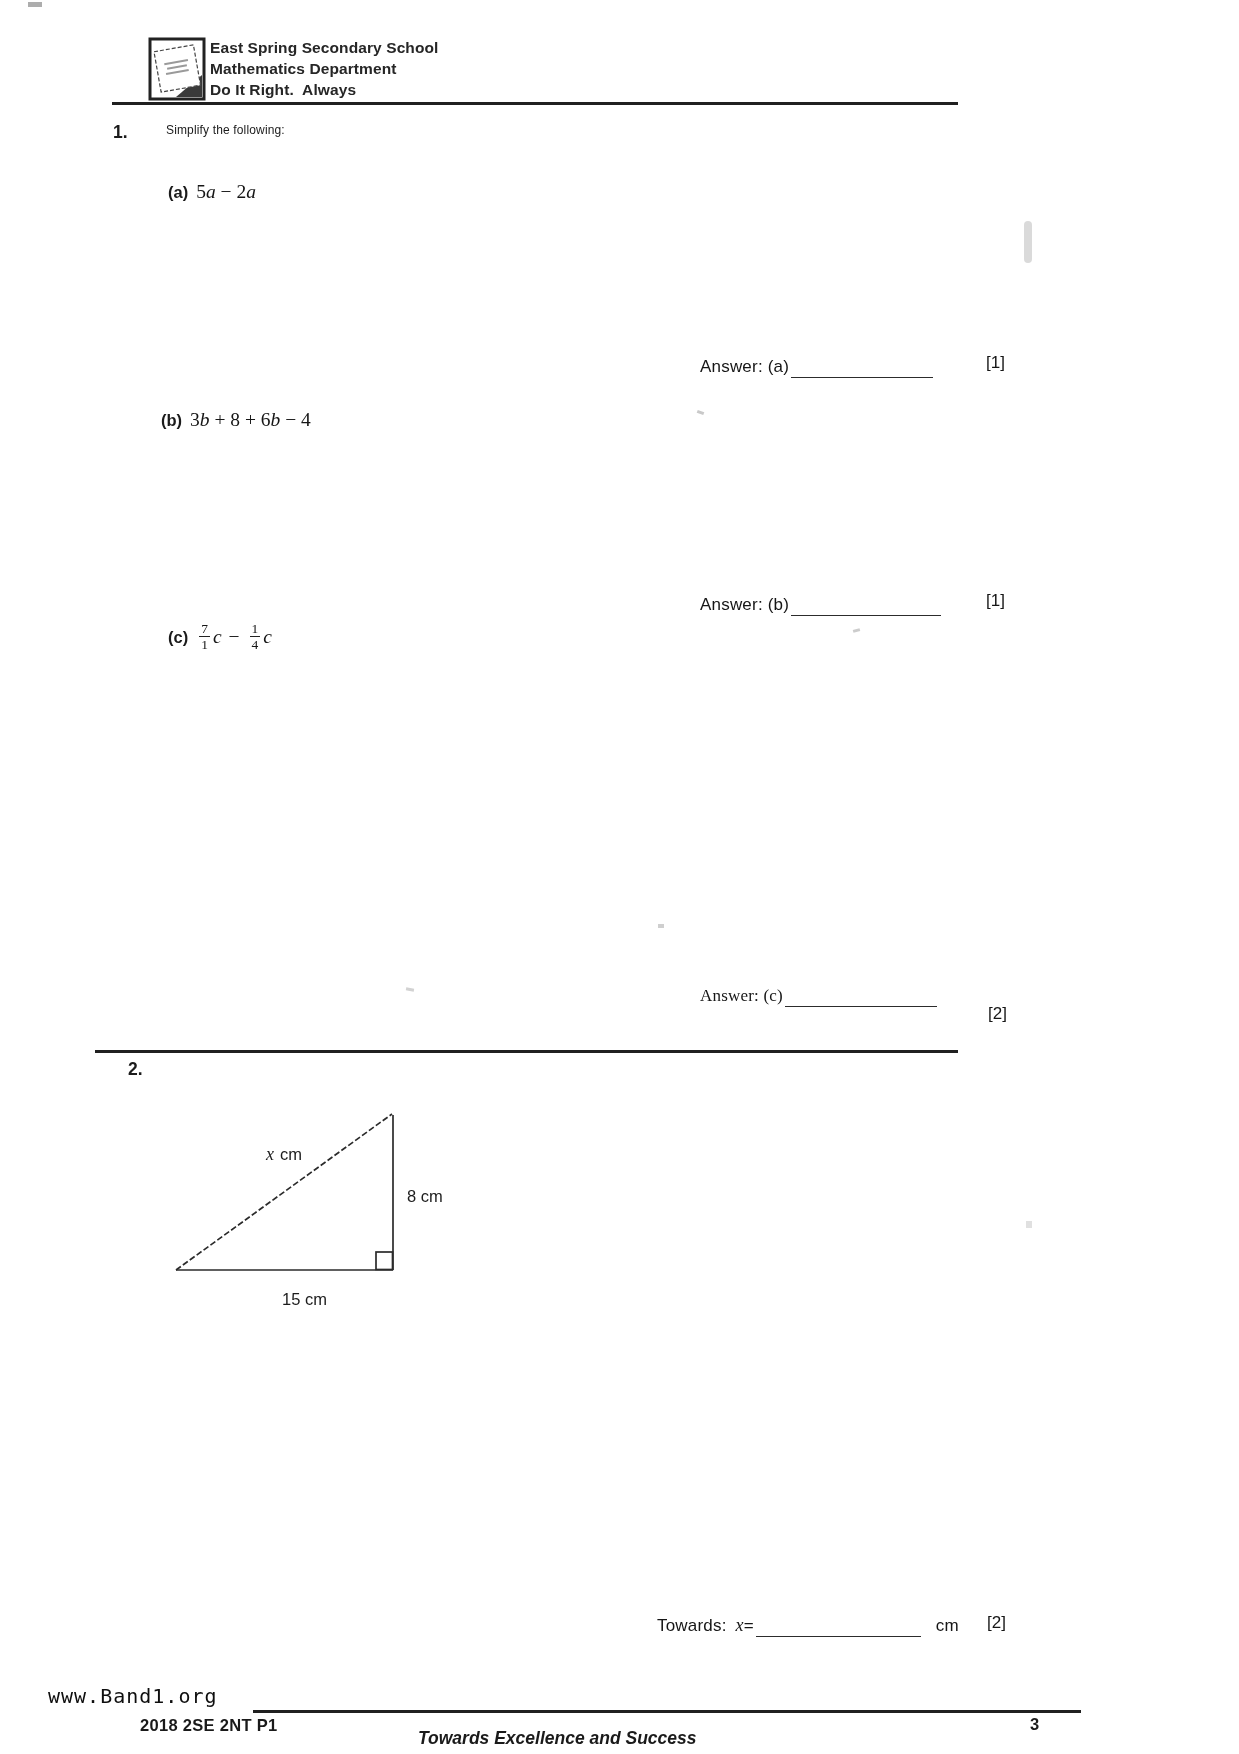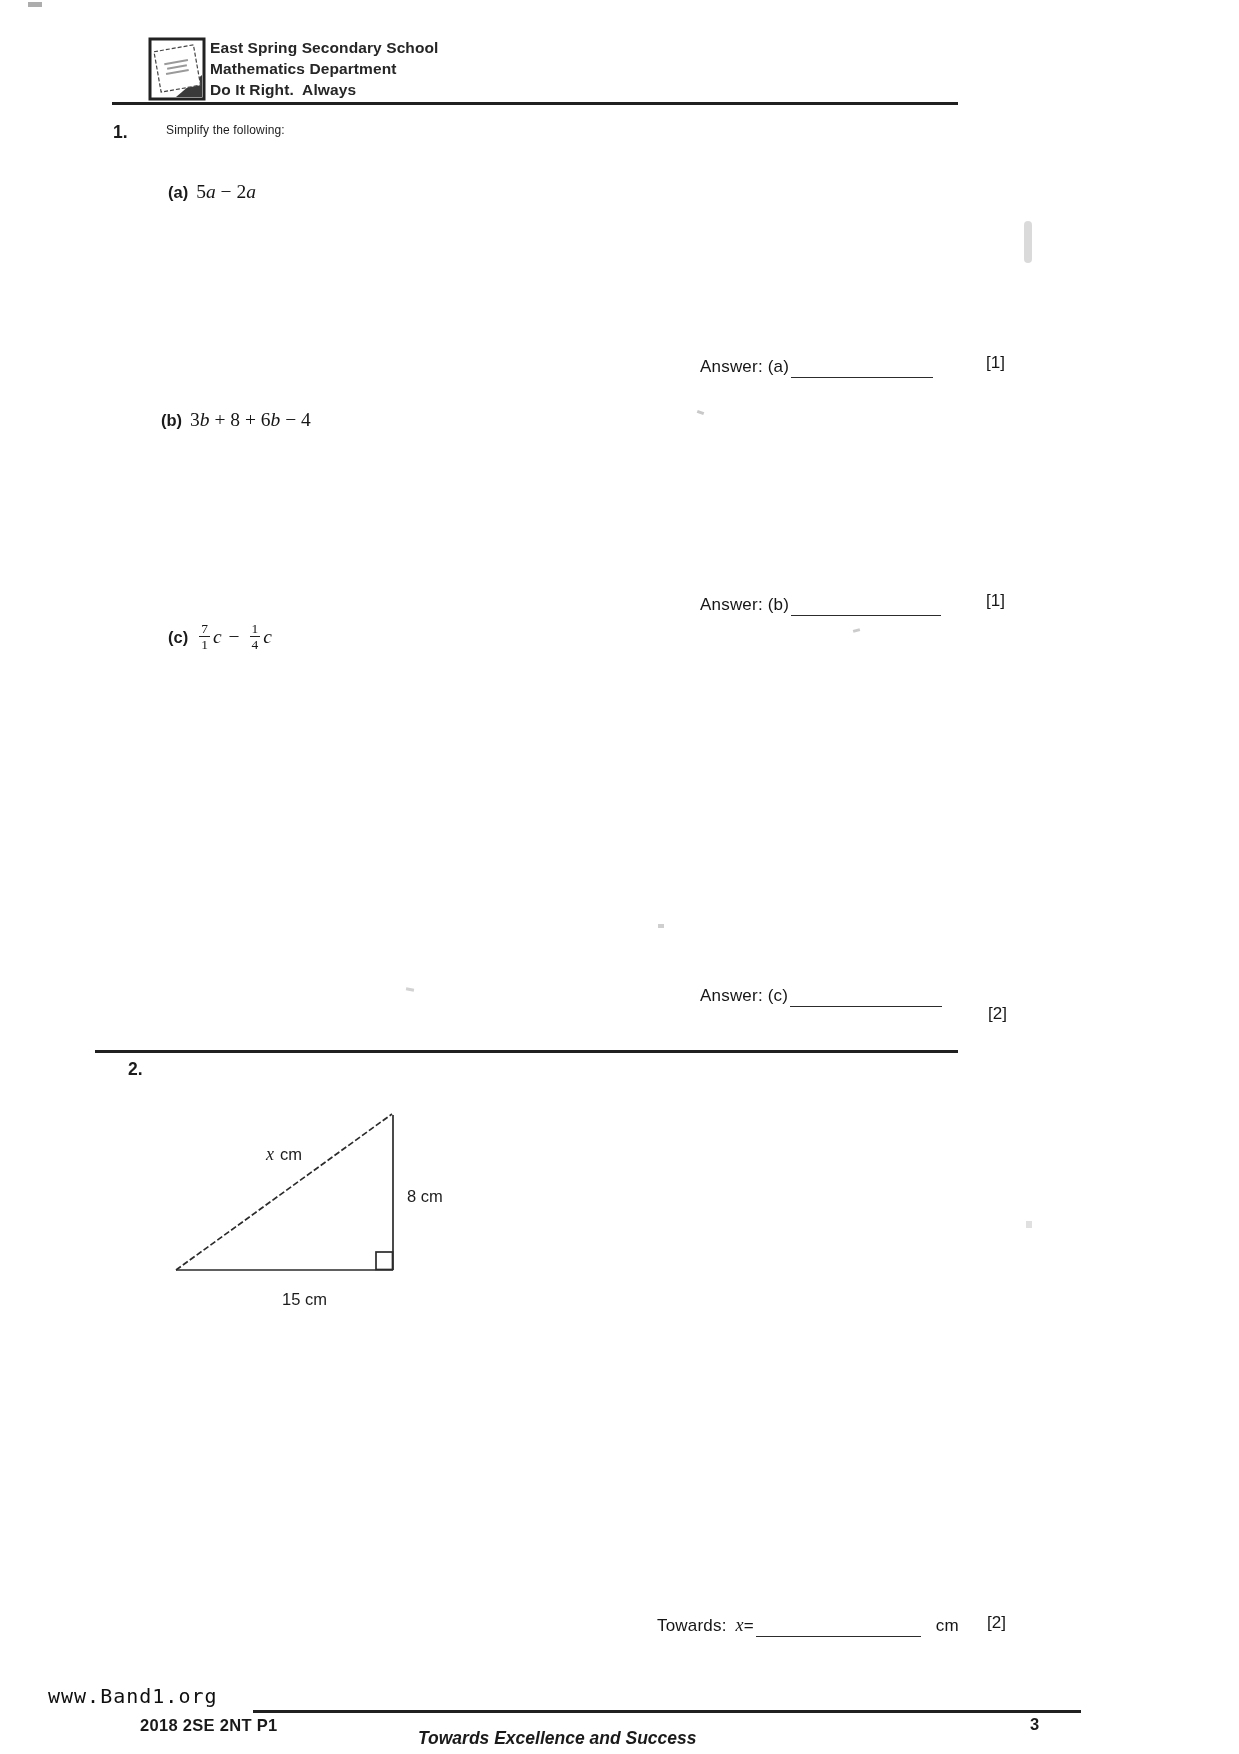--- a/index.html
+++ b/index.html
@@ -92,21 +92,21 @@
     </span>
     <span class="mvar">c</span>
     <span class="math mop">−</span>
     <span class="frac">
       <span class="fn">1</span>
       <span class="fd">4</span>
     </span>
     <span class="mvar">c</span>
   </div>
 
-  <div class="abs ansrow" style="left:700px;top:986px;">
+  <div class="abs ansrow" style="left:700px;top:986px;font-family:Liberation Serif, serif;">
     <span>Answer: (c)</span><span class="ans-blank" style="width:152px;"></span>
   </div>
   <div class="abs marks" style="left:988px;top:1004px;">[2]</div>
 
   <div class="abs rule" style="left:95px;top:1050px;width:863px;height:3px;"></div>
 
   <div class="abs qnum" style="left:128px;top:1059px;">2.</div>
 
   <svg class="abs" width="310" height="230" viewBox="0 0 310 230" style="left:150px;top:1098px;">
     <line class="tri-line" x1="26" y1="172" x2="242" y2="16" stroke-dasharray="6 2.5"></line>

